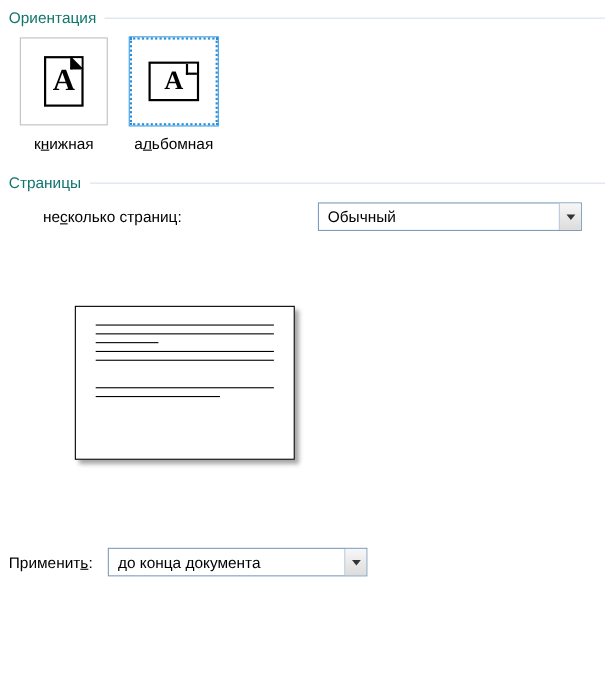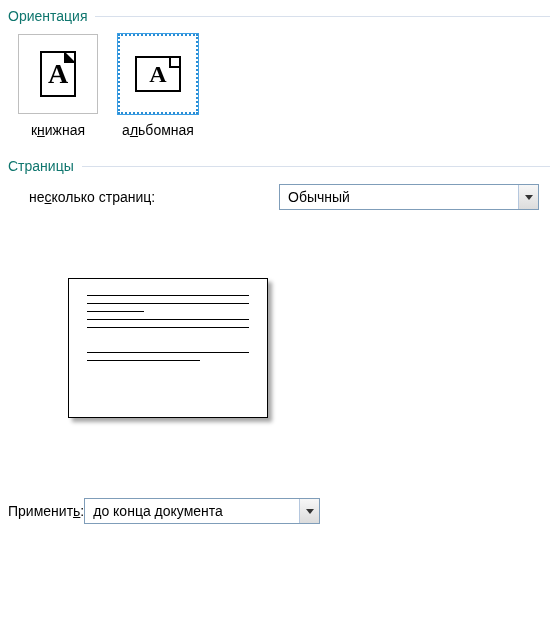--- a/index.html
+++ b/index.html
@@ -133,21 +133,21 @@
       display: flex;
       align-items: center;
       justify-content: center;
     }
     .caret-down {
       width: 0; height: 0;
       border-left: 4px solid transparent;
       border-right: 4px solid transparent;
       border-top: 5px solid #333;
     }
-    .combo.wide { width: 260px; gap: 40px; }
+    .combo.wide { width: 240px; gap: 40px; }
     .combo.med { width: 236px; }
     .combo.wide .combo-text, .combo.med .combo-text { flex: 1; }
 
     .sample-area {
       padding: 28px 0 60px 60px;
     }
     .sample-page {
       width: 200px;
       height: 140px;
       border: 1px solid #000;
@@ -161,20 +161,21 @@
       margin-bottom: 7px;
     }
     .sample-page .short { width: 35%; }
     .sample-page .med { width: 70%; }
     .sample-page .full { width: 100%; }
     .sample-page .spacer { height: 10px; border: none; }
 
     .apply-row {
       display: flex;
       align-items: center;
+      gap: 14px;
       padding-left: 0px;
     }
     .apply-row .label .ul { text-decoration: underline; }
   </style>
 </head>
 <body>
 
 <div class="group">
   <div class="group-header">
     <span>Ориентация</span>

